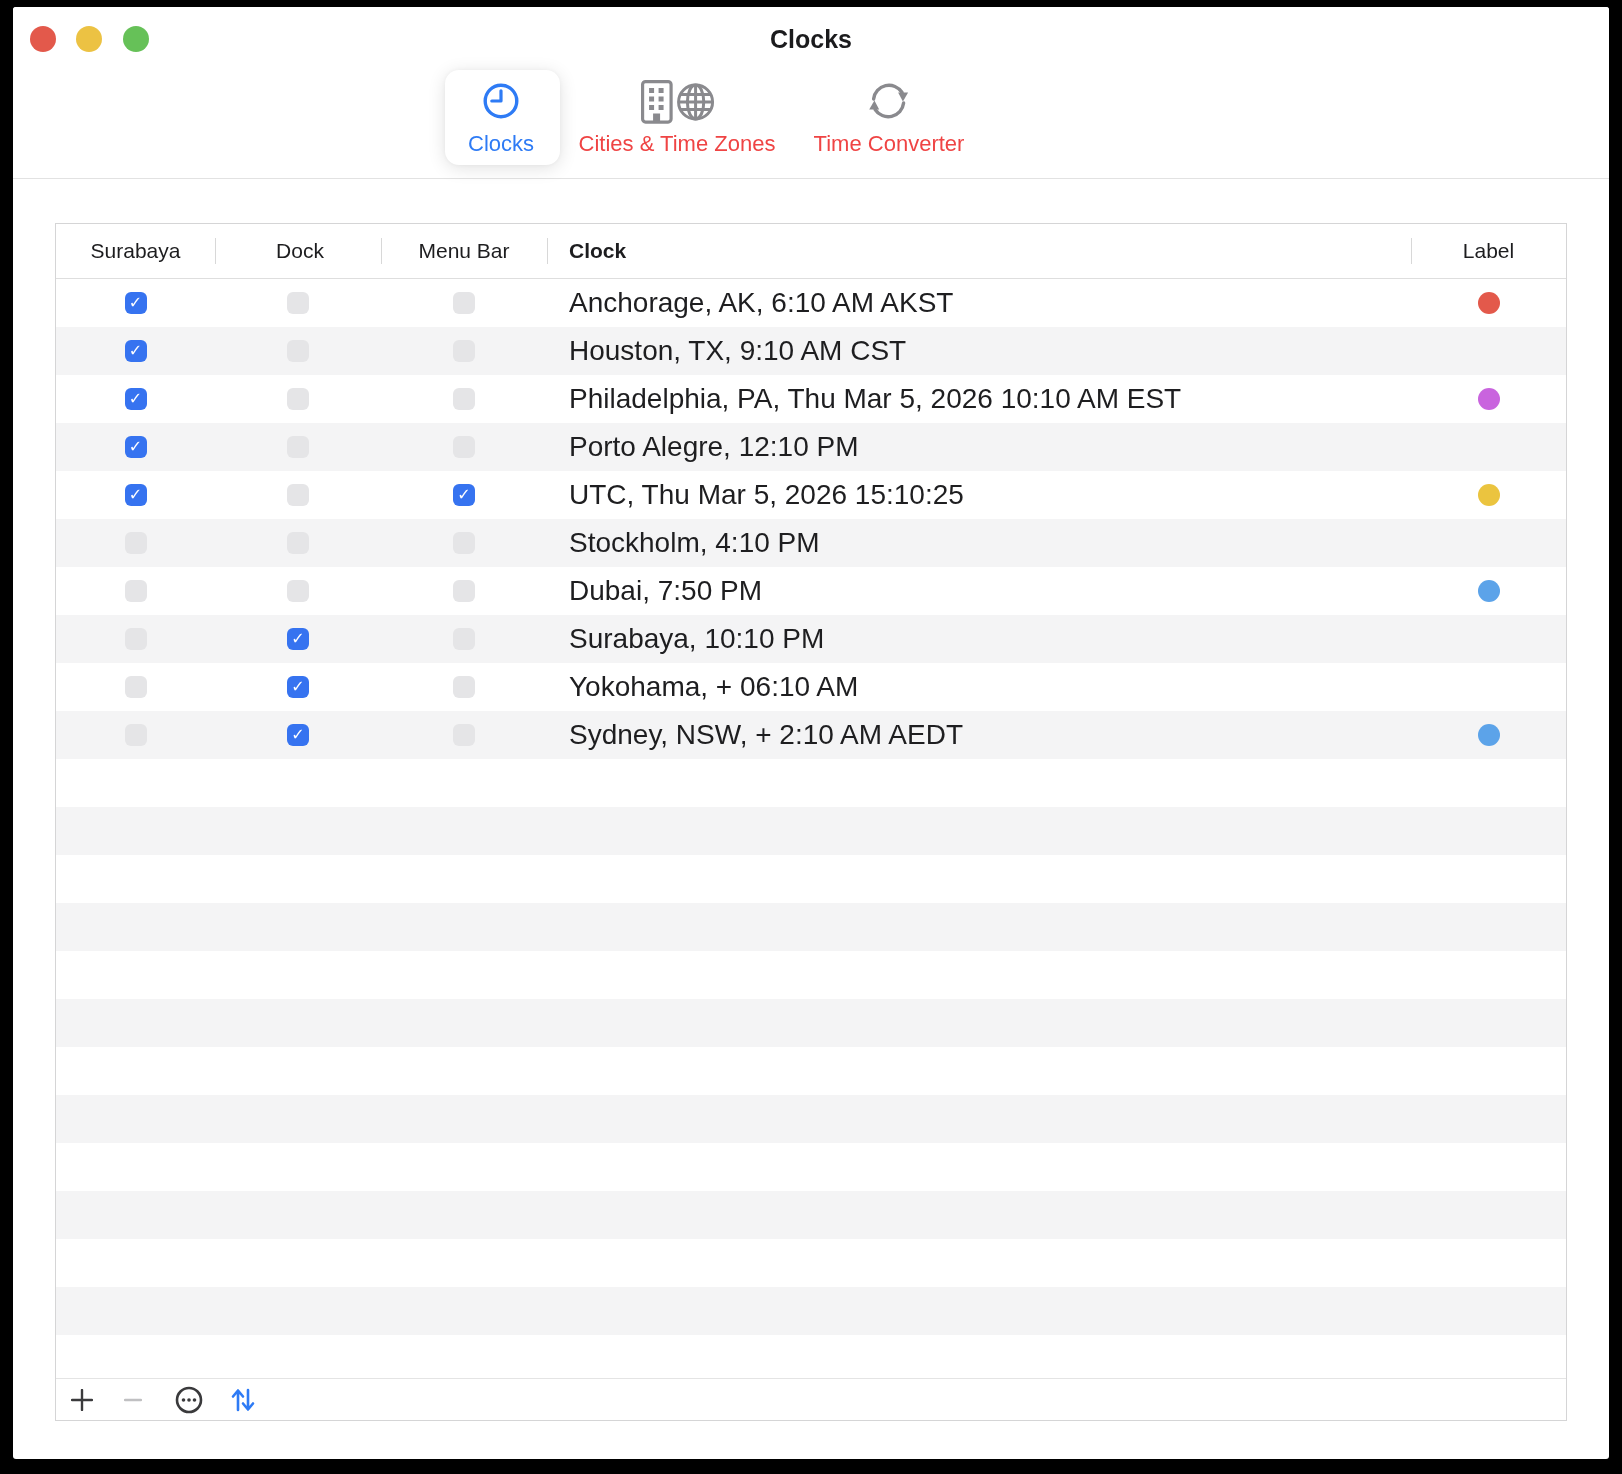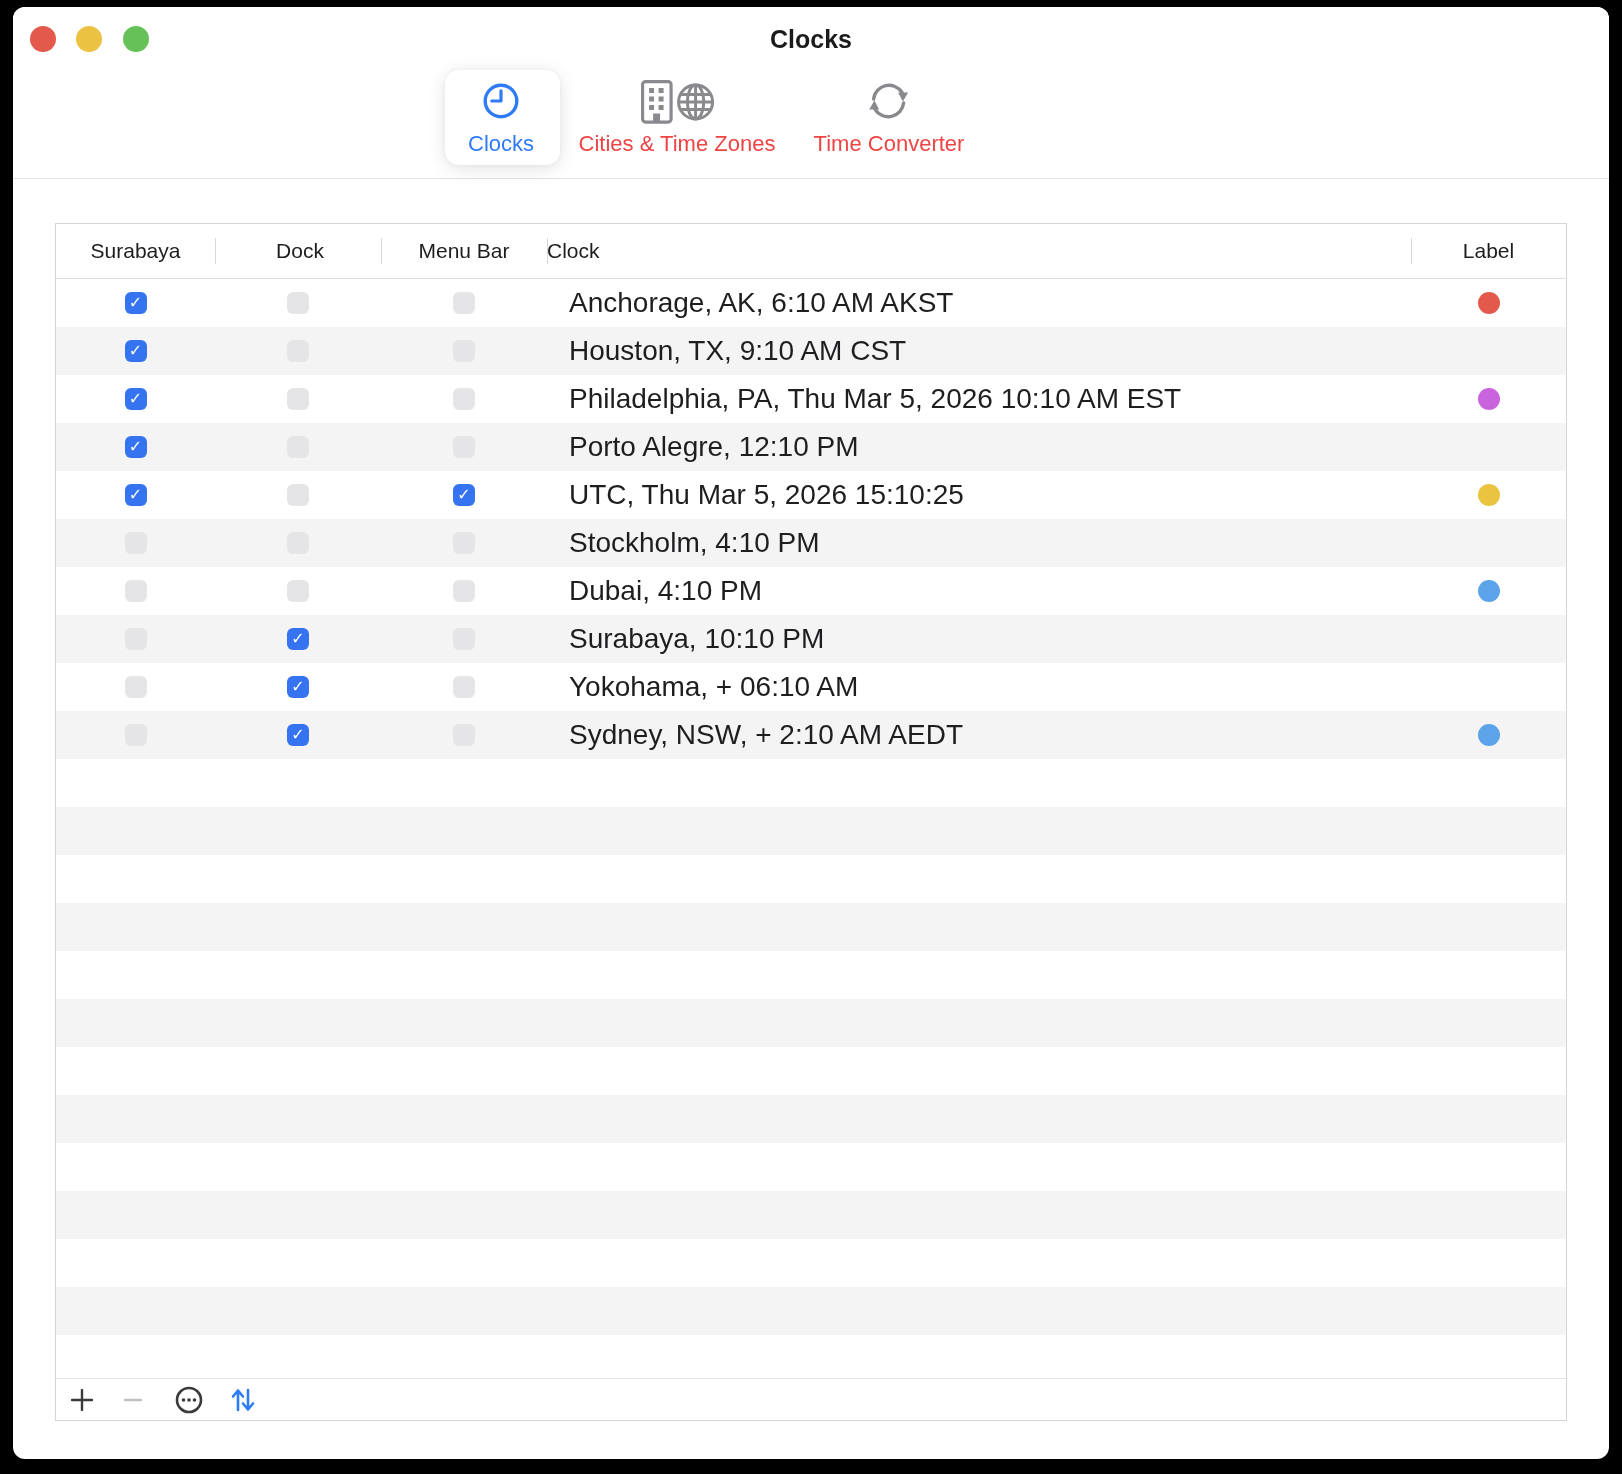--- a/index.html
+++ b/index.html
@@ -1,20 +1,20 @@
 <!DOCTYPE html>
 <html><head>
 <meta charset="utf-8">
 <style>
   html,body{margin:0;padding:0;background:#000;}
   *{box-sizing:border-box;}
   .stage{position:relative;width:1622px;height:1474px;background:#000;overflow:hidden;
          font-family:"Liberation Sans","DejaVu Sans",sans-serif;}
   .window{position:absolute;left:13px;top:7px;width:1596px;height:1452px;background:#ffffff;
-          border-radius:12px;overflow:hidden;}
+          border-radius:3px;overflow:hidden;}
 
   
   .titlebar{position:absolute;left:0;top:0;width:100%;height:172px;background:#fff;
             border-bottom:1px solid #e2e2e2;}
   .light{position:absolute;top:19px;width:26px;height:26px;border-radius:50%;}
   .light.red{left:17px;background:#e3594b;}
   .light.yellow{left:63px;background:#ecc243;}
   .light.green{left:110px;background:#66c158;}
   .win-title{position:absolute;left:0;top:18px;width:100%;text-align:center;
              font-size:25px;font-weight:700;color:#1b1b1d;}
@@ -25,21 +25,21 @@
   .tab-iconbox{height:56px;display:flex;align-items:center;justify-content:center;}
   .tab-label{font-size:22px;color:#ef4444;margin-top:2px;white-space:nowrap;}
   .tab-label.sel{color:#2e7bf5;}
 
   
   .table{position:absolute;left:42px;top:216px;width:1512px;height:1198px;background:#fff;
          border:1px solid #d5d5d6;}
   .thead{position:relative;height:55px;border-bottom:1px solid #dedede;background:#fff;}
   .th{position:absolute;top:0;height:54px;display:flex;align-items:center;justify-content:center;
       font-size:21px;color:#1d1d1f;}
-  .th.left{justify-content:flex-start;}
+  .th.left{justify-content:flex-start;padding-left:22px;font-weight:bold;}
   .hdiv{position:absolute;top:14px;width:1px;height:26px;background:#d8d8d8;}
   .tbody{position:absolute;left:0;top:55px;width:1510px;height:1099px;
          background:repeating-linear-gradient(to bottom,#ffffff 0px,#ffffff 48px,#f4f4f5 48px,#f4f4f5 96px);
          overflow:hidden;}
   .row{display:grid;grid-template-columns:159px 166px 166px 864px 155px;height:48px;}
   .cell{display:flex;align-items:center;justify-content:center;}
   .cell.clock{justify-content:flex-start;padding-left:22px;font-size:28px;color:#1e1e20;white-space:nowrap;}
   .cb{width:22px;height:22px;border-radius:6px;}
   .cb.off{background:#e5e5e7;}
   .cb.on{background:#3673f0;}
@@ -228,21 +228,21 @@
   <div class="row">
     <div class="cell">
               <span class="cb off"></span>
             </div>
     <div class="cell">
               <span class="cb off"></span>
             </div>
     <div class="cell">
               <span class="cb off"></span>
             </div>
-    <div class="cell clock">Dubai, 4:10 PM</div>
+    <div class="cell clock">Dubai, 7:50 PM</div>
     <div class="cell">
               <span class="dot" style="background: rgb(92, 163, 233);"></span>
             </div>
   </div>
 
   <div class="row">
     <div class="cell">
               <span class="cb off"></span>
             </div>
     <div class="cell">

